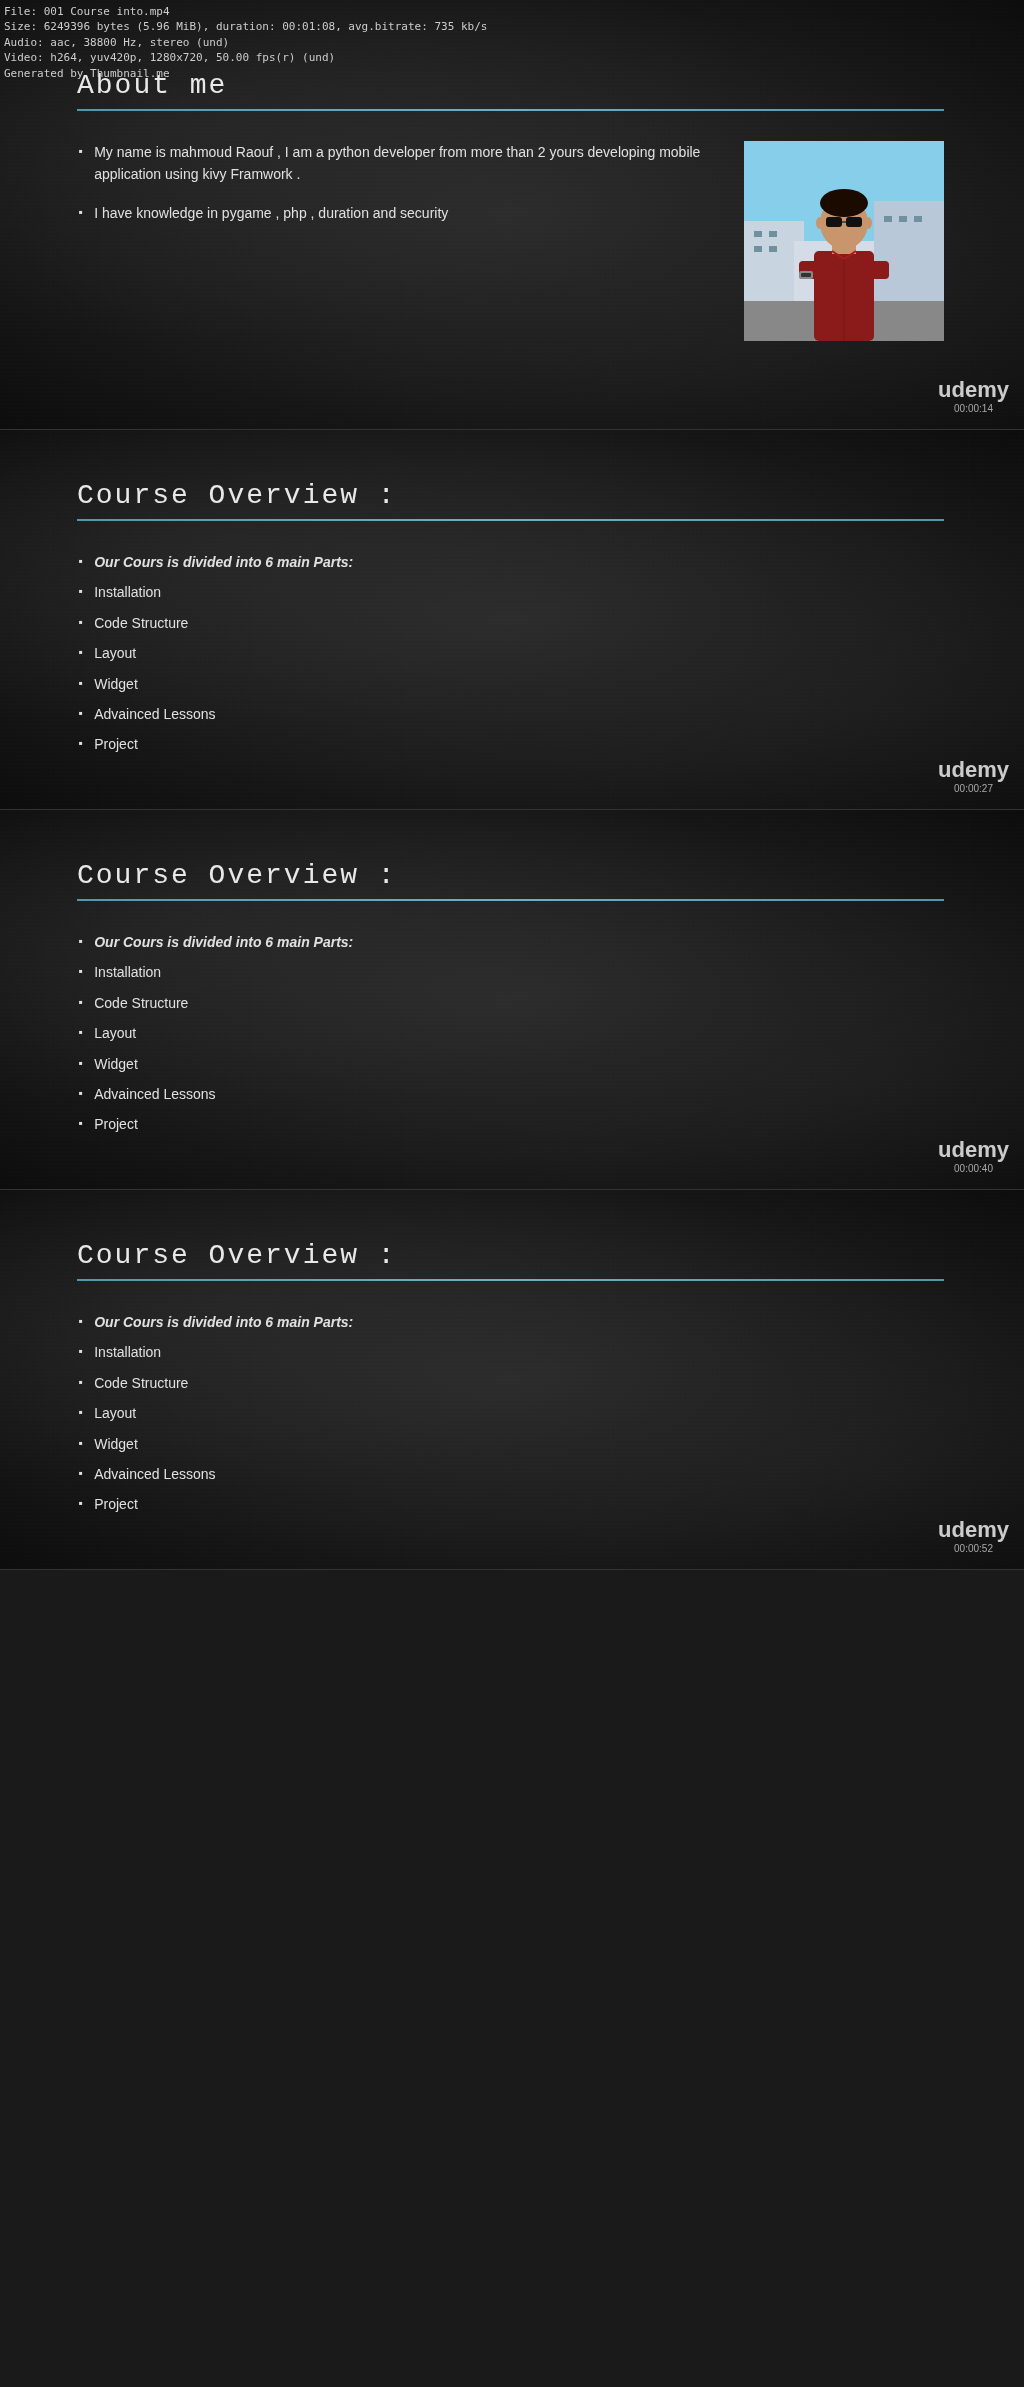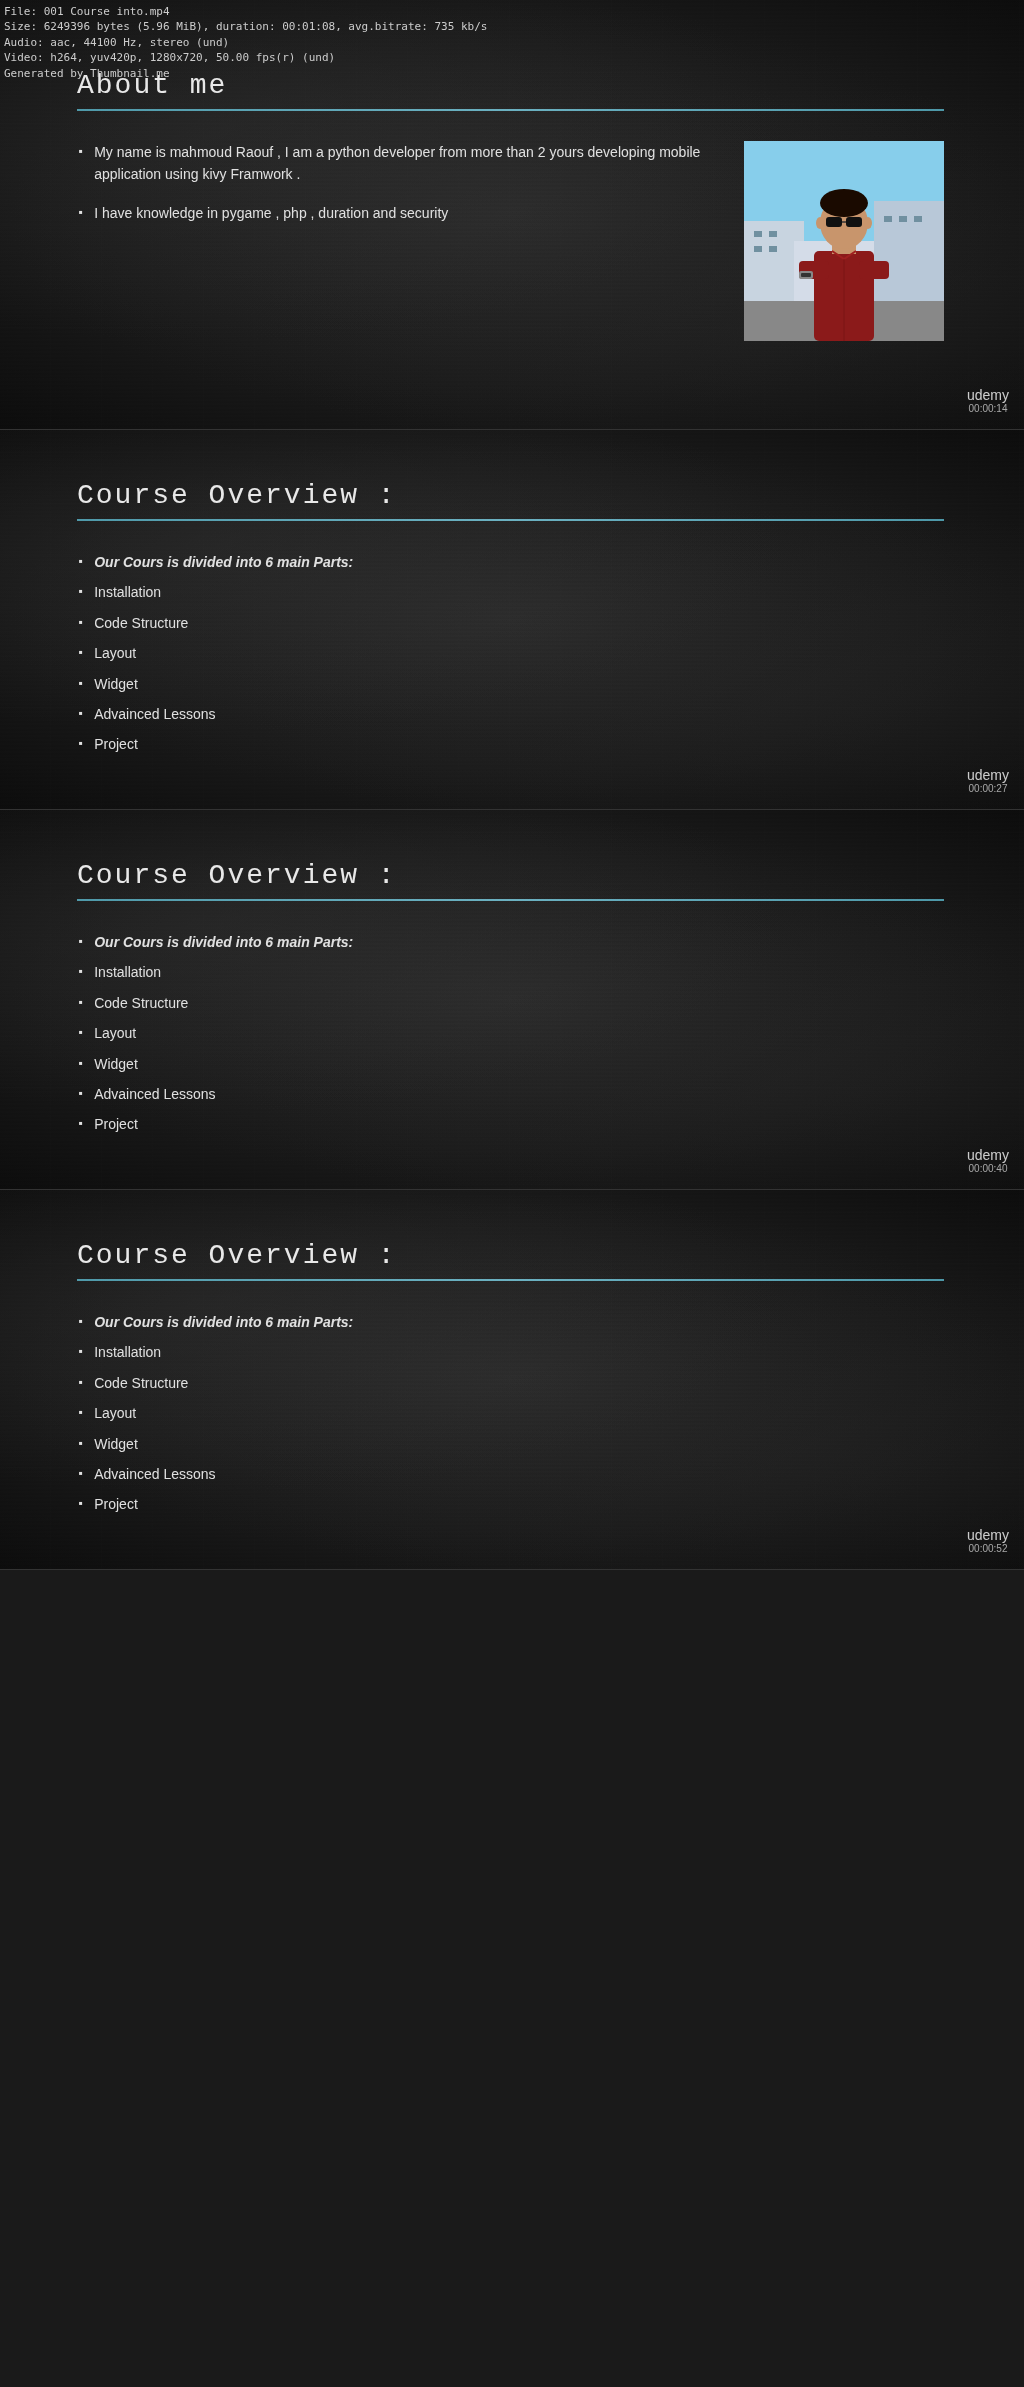--- a/index.html
+++ b/index.html
@@ -146,24 +146,24 @@
     }
 
     .udemy-watermark {
       position: absolute;
       bottom: 15px;
       right: 15px;
       z-index: 3;
     }
 
     .udemy-text {
-      font-size: 14px;
+      font-size: 22px;
       color: #e0e0e0;
       font-family: Arial, sans-serif;
-      font-weight: normal;
+      font-weight: bold;
       opacity: 0.9;
     }
 
     .timestamp {
       font-size: 10px;
       color: #cccccc;
       text-align: center;
       font-family: Liberation Sans, sans-serif;
       opacity: 0.8;
     }
@@ -194,21 +194,21 @@
           rgba(255,255,255,0.005) 51px
         );
     }
   </style>
 </head>
 <body>
 
 <div class="file-info">
   <div>File: 001 Course into.mp4</div>
   <div>Size: 6249396 bytes (5.96 MiB), duration: 00:01:08, avg.bitrate: 735 kb/s</div>
-  <div>Audio: aac, 44100 Hz, stereo (und)</div>
+  <div>Audio: aac, 38800 Hz, stereo (und)</div>
   <div>Video: h264, yuv420p, 1280x720, 50.00 fps(r) (und)</div>
   <div>Generated by Thumbnail.me</div>
 </div>
 
 <div class="slide" style="min-height: 430px; padding-top: 70px;">
   <div class="chalkboard-bg"></div>
   <div class="slide-content">
     <h1 class="slide-title">About  me</h1>
     <div class="title-underline"></div>
 

